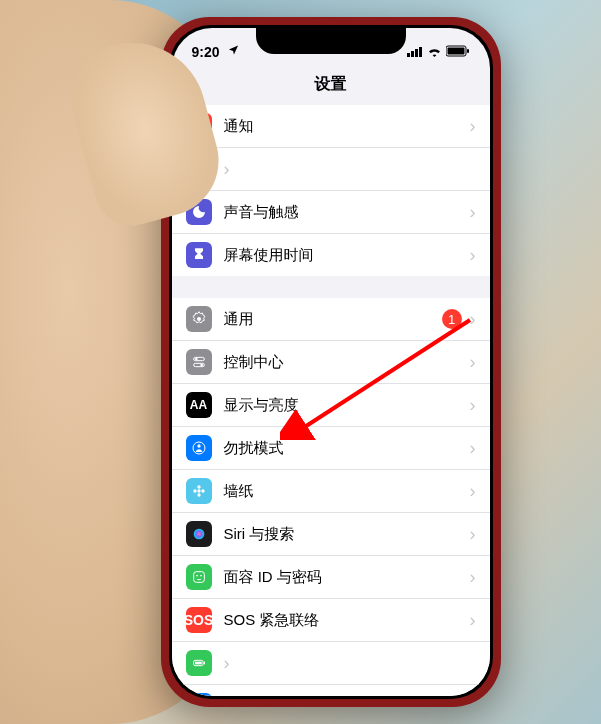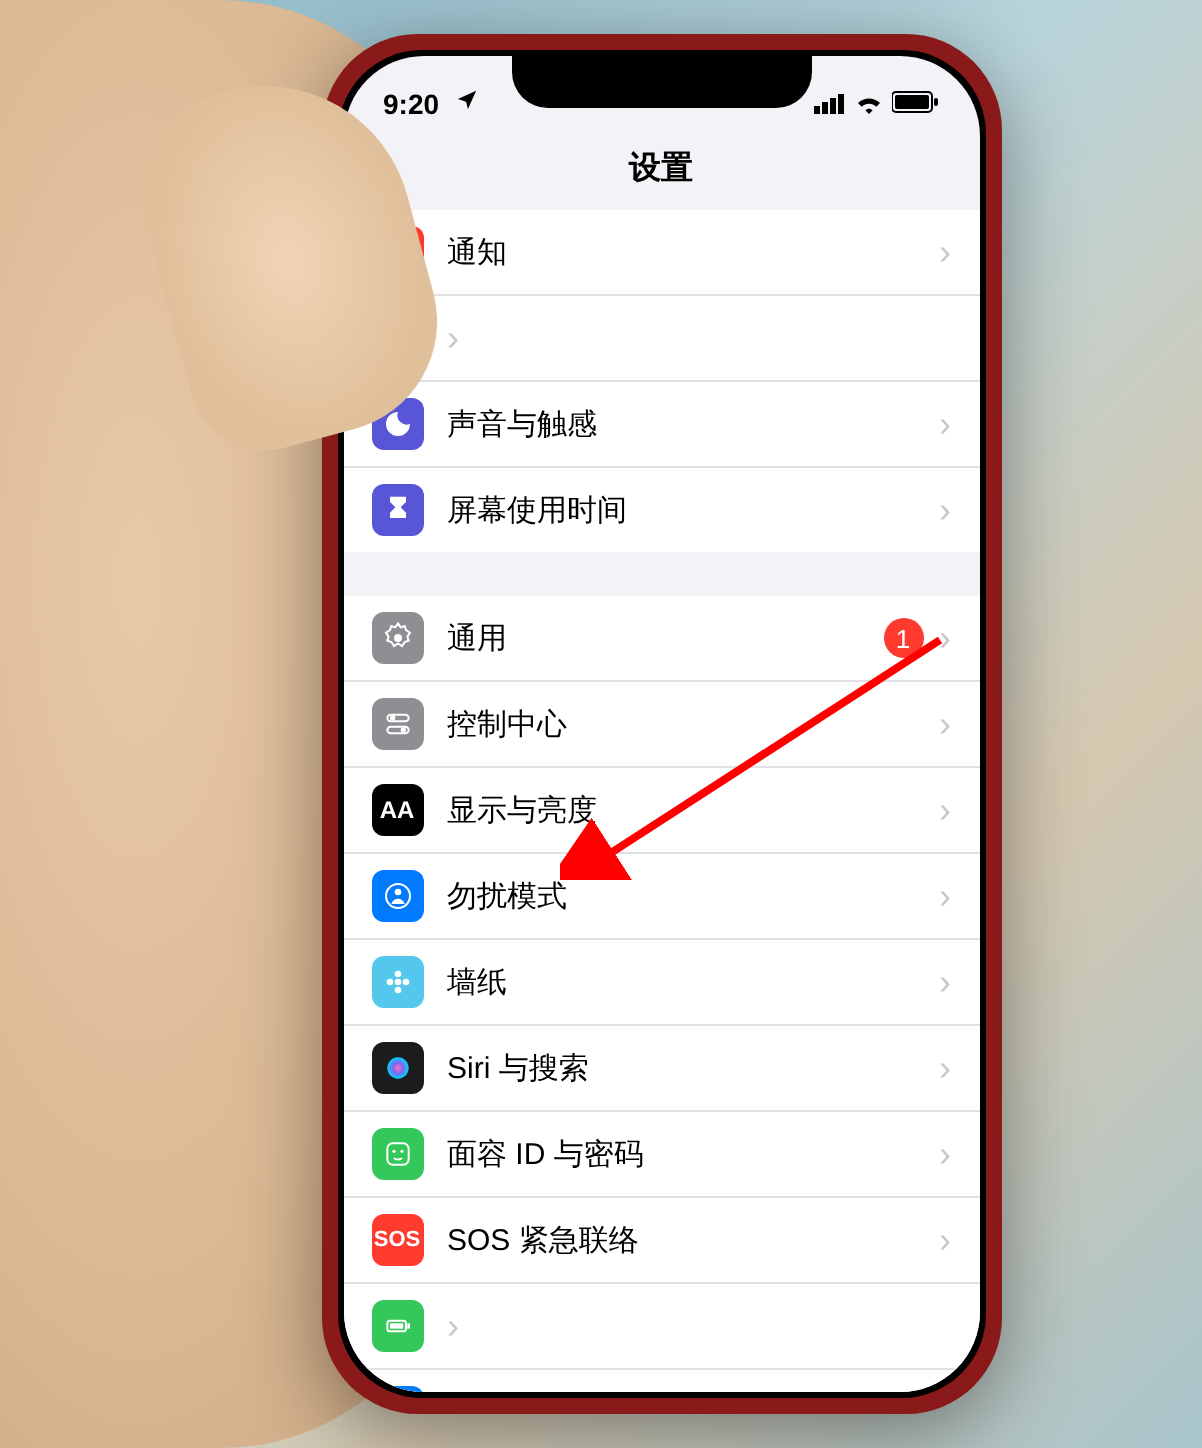--- a/index.html
+++ b/index.html
@@ -251,21 +251,21 @@
                   <circle cx="9" cy="10" r="1.2" fill="#fff"></circle>
                   <circle cx="15" cy="10" r="1.2" fill="#fff"></circle>
                   <path d="M9 15c1 1.5 5 1.5 6 0" stroke="#fff" stroke-width="1.5" fill="none"></path>
                 </svg>
               </div>
               <div class="label">面容 ID 与密码</div>
               <div class="chevron">›</div>
             </div>
             <div class="row">
               <div class="icon-box" style="background: rgb(255, 59, 48);">
-                <span style="font-weight:700;font-size:11px;color:#fff;">SOS</span>
+                <span style="font-weight:700;font-size:14px;color:#fff;">SOS</span>
               </div>
               <div class="label">SOS 紧急联络</div>
               <div class="chevron">›</div>
             </div>
             <div class="row">
               <div class="icon-box" style="background: rgb(52, 199, 89);">
                 <svg width="16" height="16" viewBox="0 0 24 24" fill="#fff">
                   <rect x="4" y="8" width="14" height="8" rx="2" fill="none" stroke="#fff" stroke-width="1.5"></rect>
                   <rect x="6" y="10" width="10" height="4" fill="#fff"></rect>
                   <rect x="19" y="10" width="2" height="4" fill="#fff"></rect>

